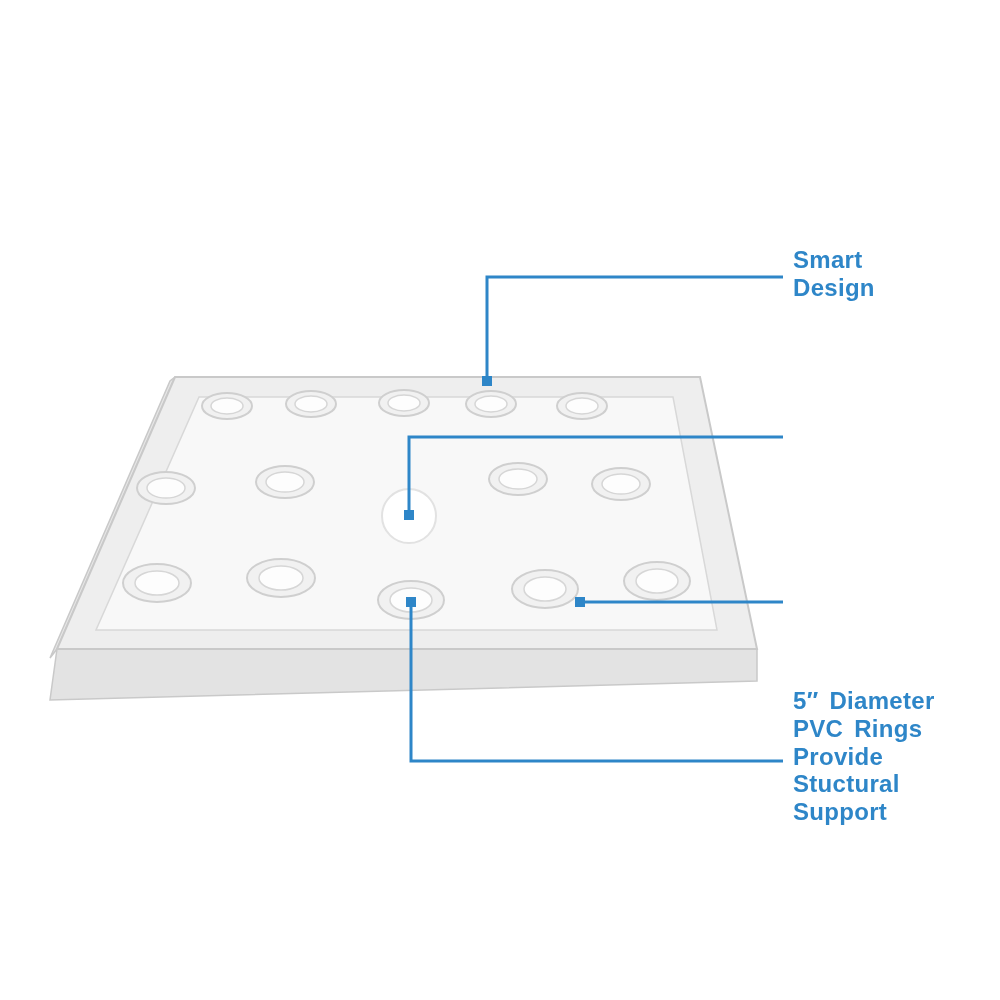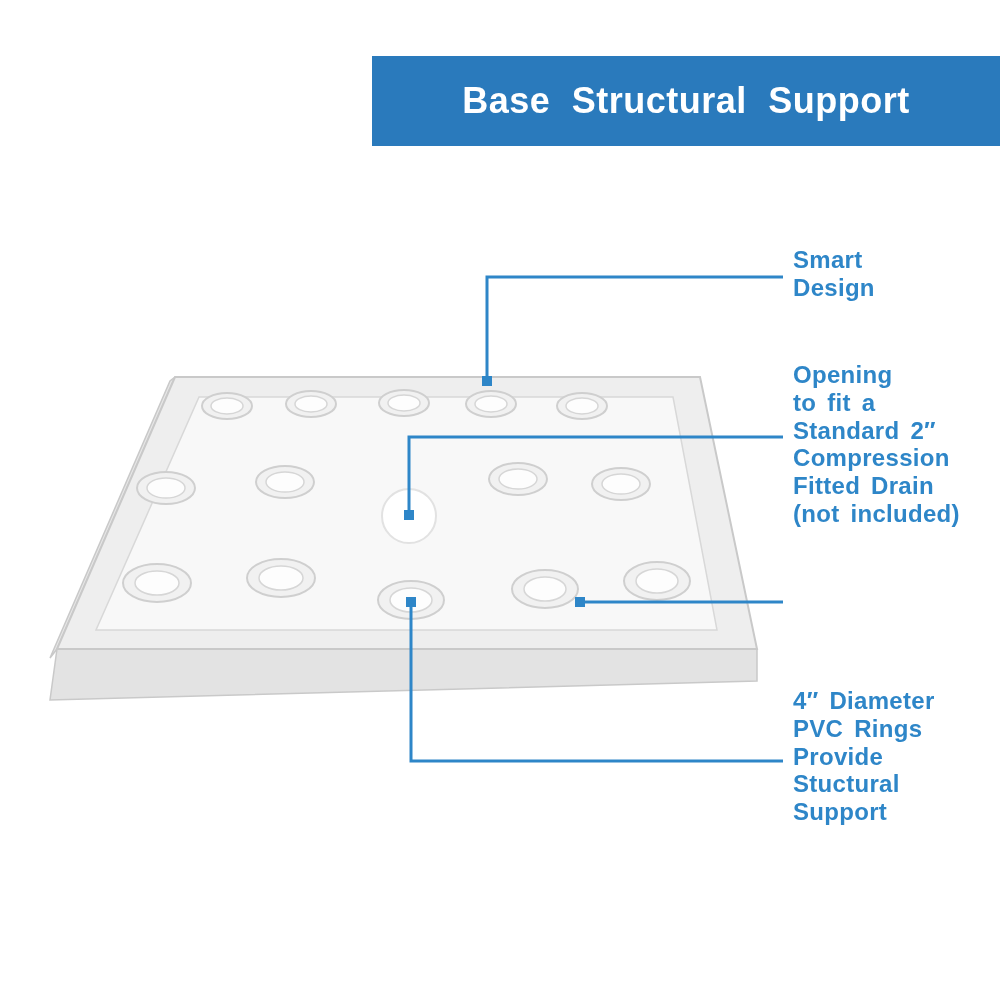--- a/index.html
+++ b/index.html
@@ -59,23 +59,20 @@
     white-space: pre-line;
     letter-spacing: 0.3px;
     word-spacing: 3px;
   }
 </style>
 </head>
 <body>
 
 <div class="canvas">
 
-  <header class="banner">
-    <h1>Base Structural Support</h1>
-  </header>
 
   <svg class="art" viewBox="0 0 1000 1000" aria-hidden="true">
 
     <polygon points="175,377 57,649 50,658 170,381" fill="#e6e6e6" stroke="#c9c9c9" stroke-width="1.5"></polygon>
     <polygon points="57,649 757,649 757,681 50,700" fill="#e3e3e3" stroke="#c9c9c9" stroke-width="1.5"></polygon>
     <polygon points="175,377 700,377 757,649 57,649" fill="#eeeeee" stroke="#c9c9c9" stroke-width="2"></polygon>
     <polygon points="199,397 673,397 717,630 96,630" fill="#f8f8f8" stroke="#d8d8d8" stroke-width="1.5"></polygon>
 
     <g>
       <ellipse cx="227" cy="406" rx="25" ry="13" fill="#f1f1f1" stroke="#cfcfcf" stroke-width="2"></ellipse>
@@ -146,26 +143,20 @@
 
     <polyline points="580,602 783,602" fill="none" stroke="#2e86c8" stroke-width="3"></polyline>
     <rect x="575" y="597" width="10" height="10" fill="#2e86c8"></rect>
 
     <polyline points="411,602 411,761 783,761" fill="none" stroke="#2e86c8" stroke-width="3"></polyline>
     <rect x="406" y="597" width="10" height="10" fill="#2e86c8"></rect>
   </svg>
 
   <div class="label label-smart">Smart
 Design</div>
-  <div class="label label-drain">Opening
-to fit a
-Standard 2″
-Compression
-Fitted Drain
-(not included)</div>
-  <div class="label label-pvc">4″ Diameter
+  <div class="label label-pvc">5″ Diameter
 PVC Rings
 Provide
 Stuctural
 Support</div>
 
 
 </div>
 
 </body></html>

